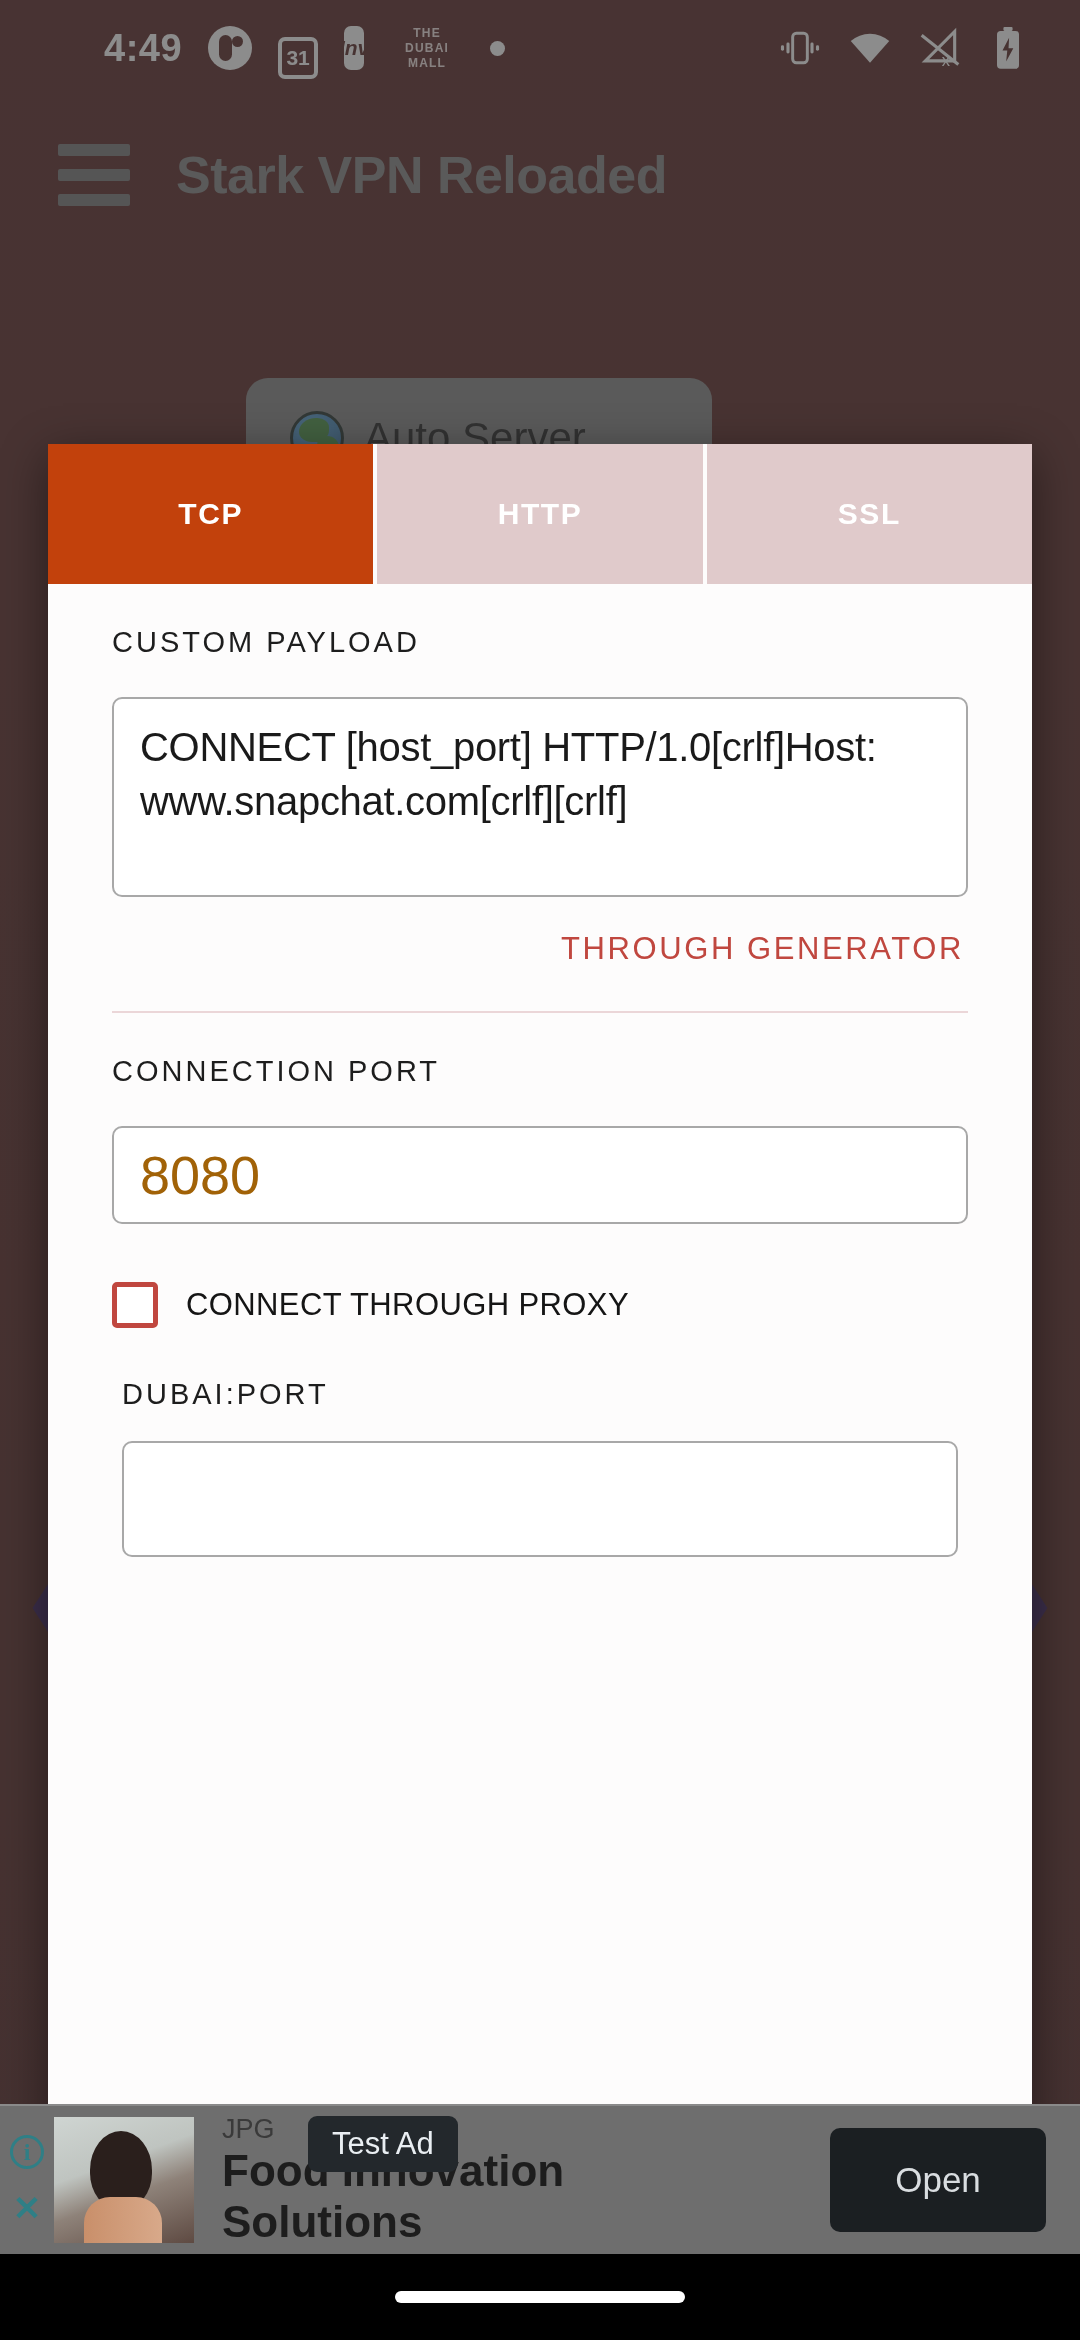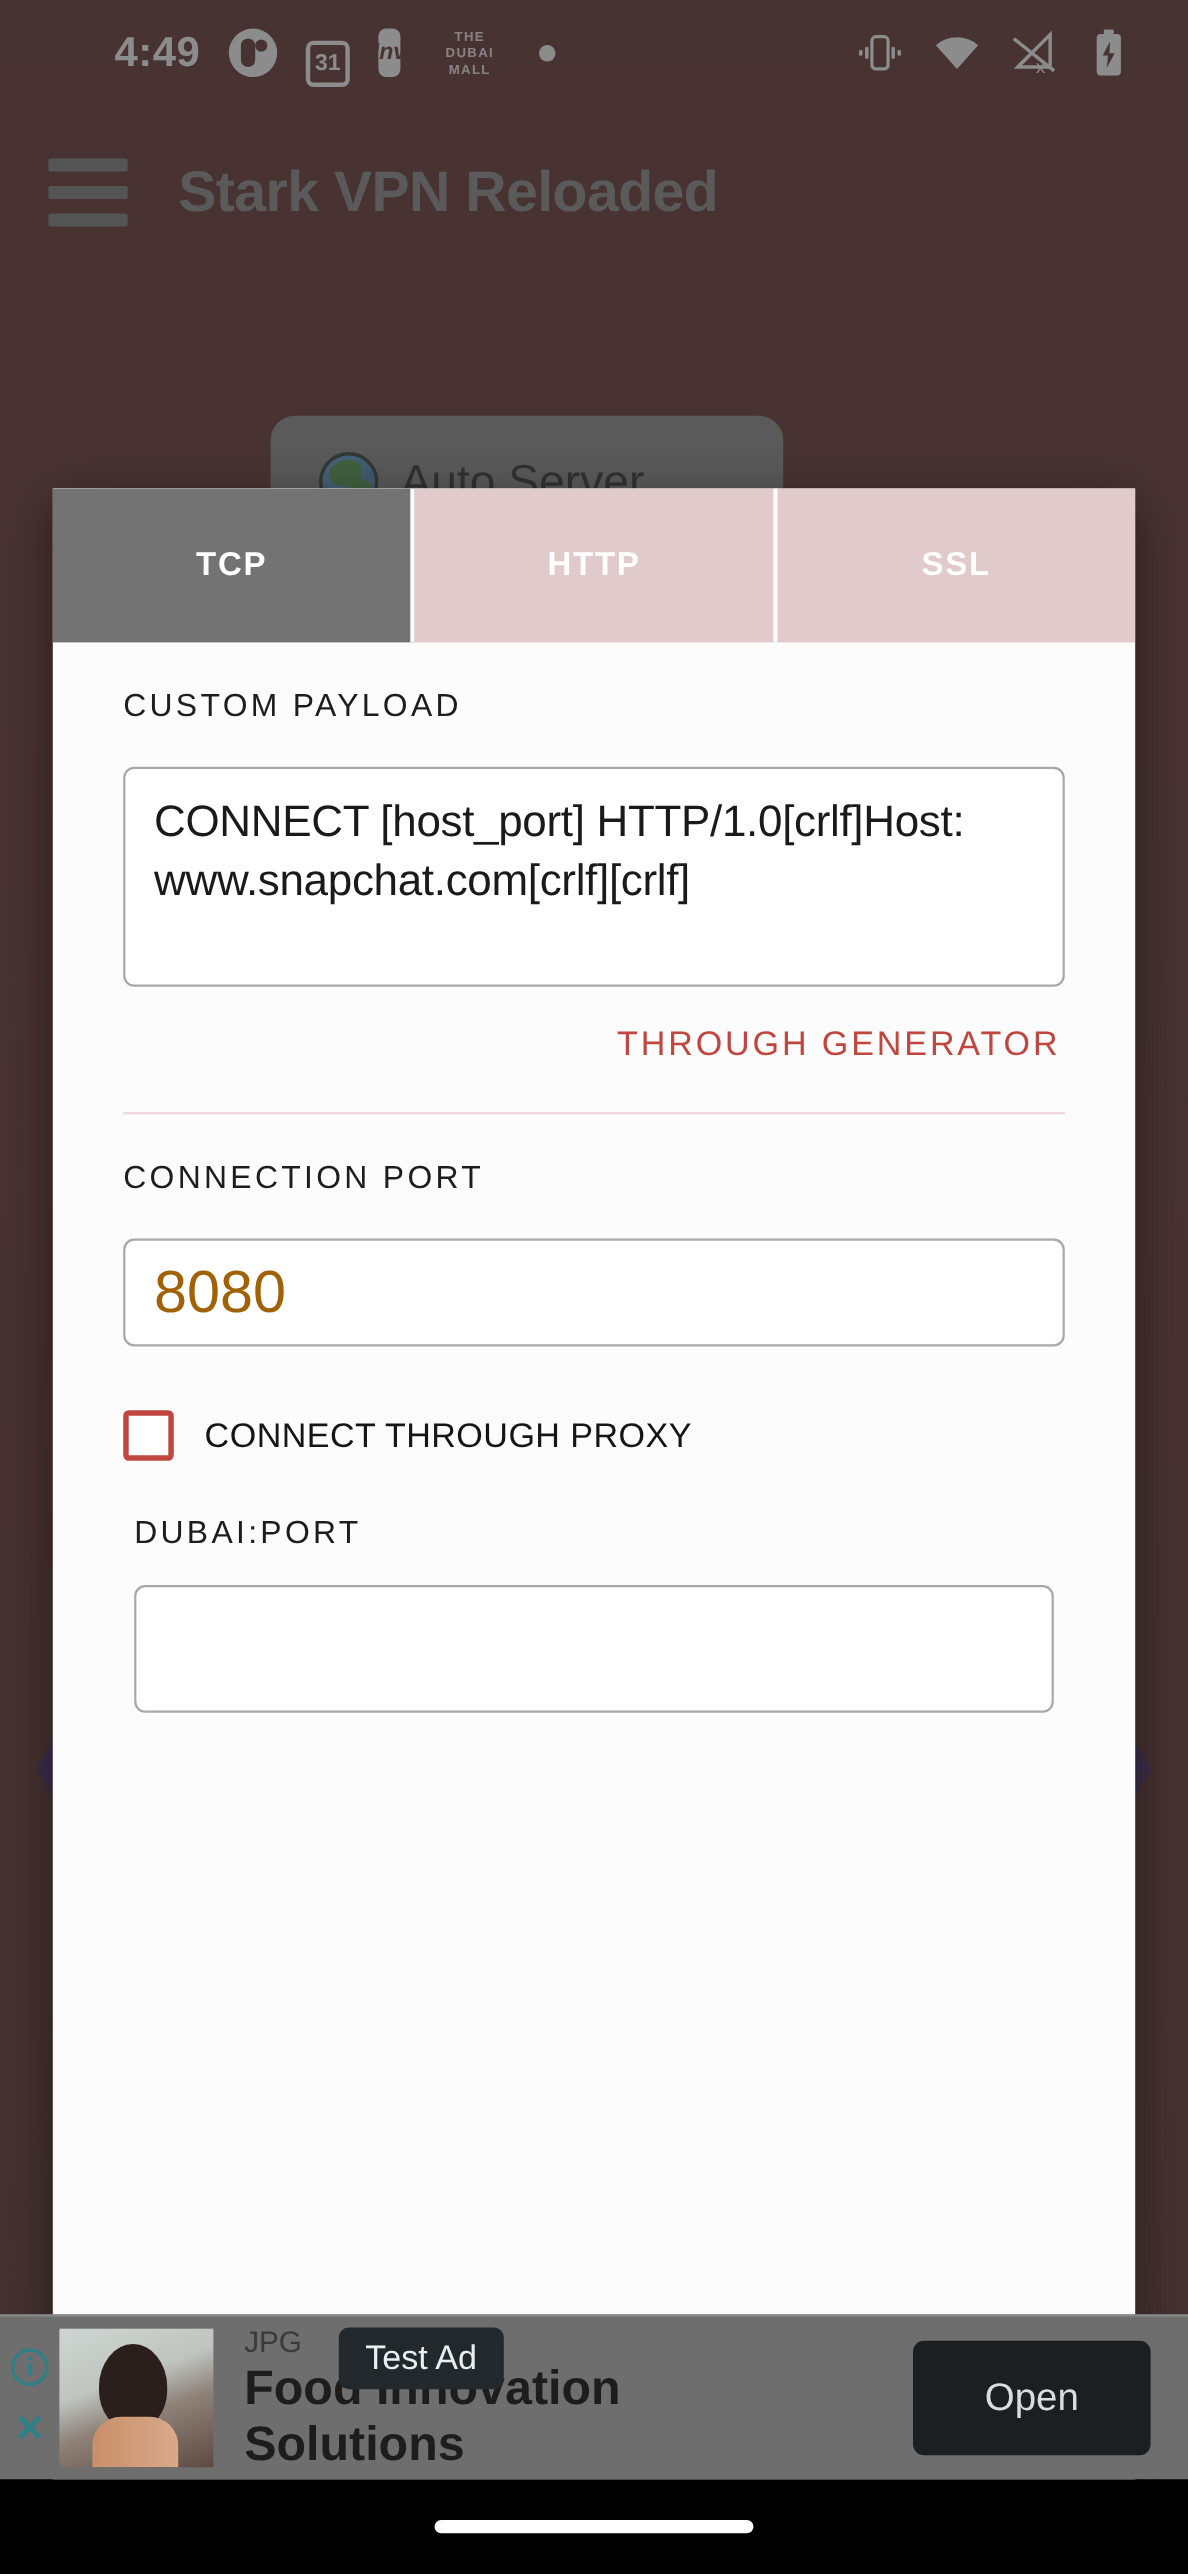--- a/index.html
+++ b/index.html
@@ -64,21 +64,21 @@
   .mall-icon{
     color:#f2e3e1;font-size:12px;line-height:1.25;text-align:center;
     letter-spacing:1.2px; font-weight:600;
     width:74px;
   }
   .dot-icon{ width:15px;height:15px;border-radius:50%;background:#fff; }
 
   
   .appbar {
     position:absolute; top:110px; left:0; width:1080px; height:130px;
-    display:flex; align-items:center; padding-left:44px; gap:46px;
+    display:flex; align-items:center; padding-left:58px; gap:46px;
   }
   .hamburger { width:72px; display:flex; flex-direction:column; gap:13px; }
   .hamburger span { display:block; height:12px; border-radius:2px; background:#6f6f6f; }
   .app-title { font-size:52px; font-weight:700; color:#7b7b7b; letter-spacing:-0.5px; }
 
   
   .auto-server {
     position:absolute; top:378px; left:246px;
     width:466px; height:120px;
     background:#7d7d7d; border-radius:22px;
@@ -130,21 +130,21 @@
   }
   .tabs{ display:flex; height:140px; flex:none; }
   .tab{
     flex:1; display:flex; align-items:center; justify-content:center;
     font-size:30px; font-weight:700; letter-spacing:1.6px;
     color:#ffffff; cursor:pointer;
     border-right:4px solid #fdfcfc;
   }
   .tab:last-child{ border-right:none; }
   .tab.inactive{ background:#e0cacb; }
-  .tab.active{ background:#737373; }
+  .tab.active{ background:#c2410c; }
 
   .dlg-body{ flex:1; display:flex; flex-direction:column; overflow:hidden; }
 
   .section{ padding:0 64px; }
   .sec-label{
     font-size:29px; letter-spacing:3px; color:#1d1d1d;
     font-weight:400; margin-top:42px; margin-bottom:38px;
   }
   .textbox{
     border:2px solid #a8a8a8; border-radius:10px;

